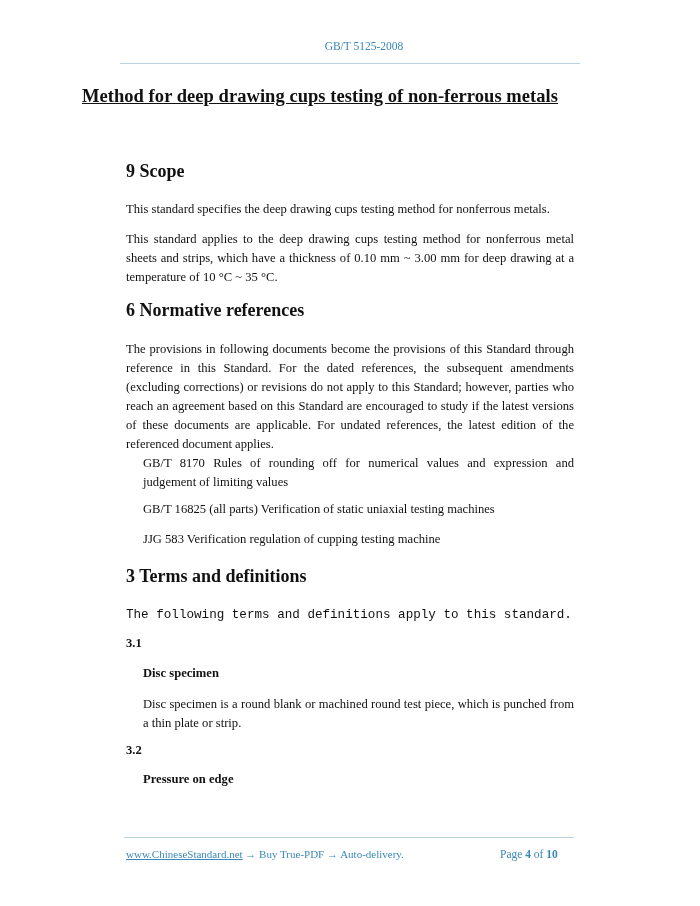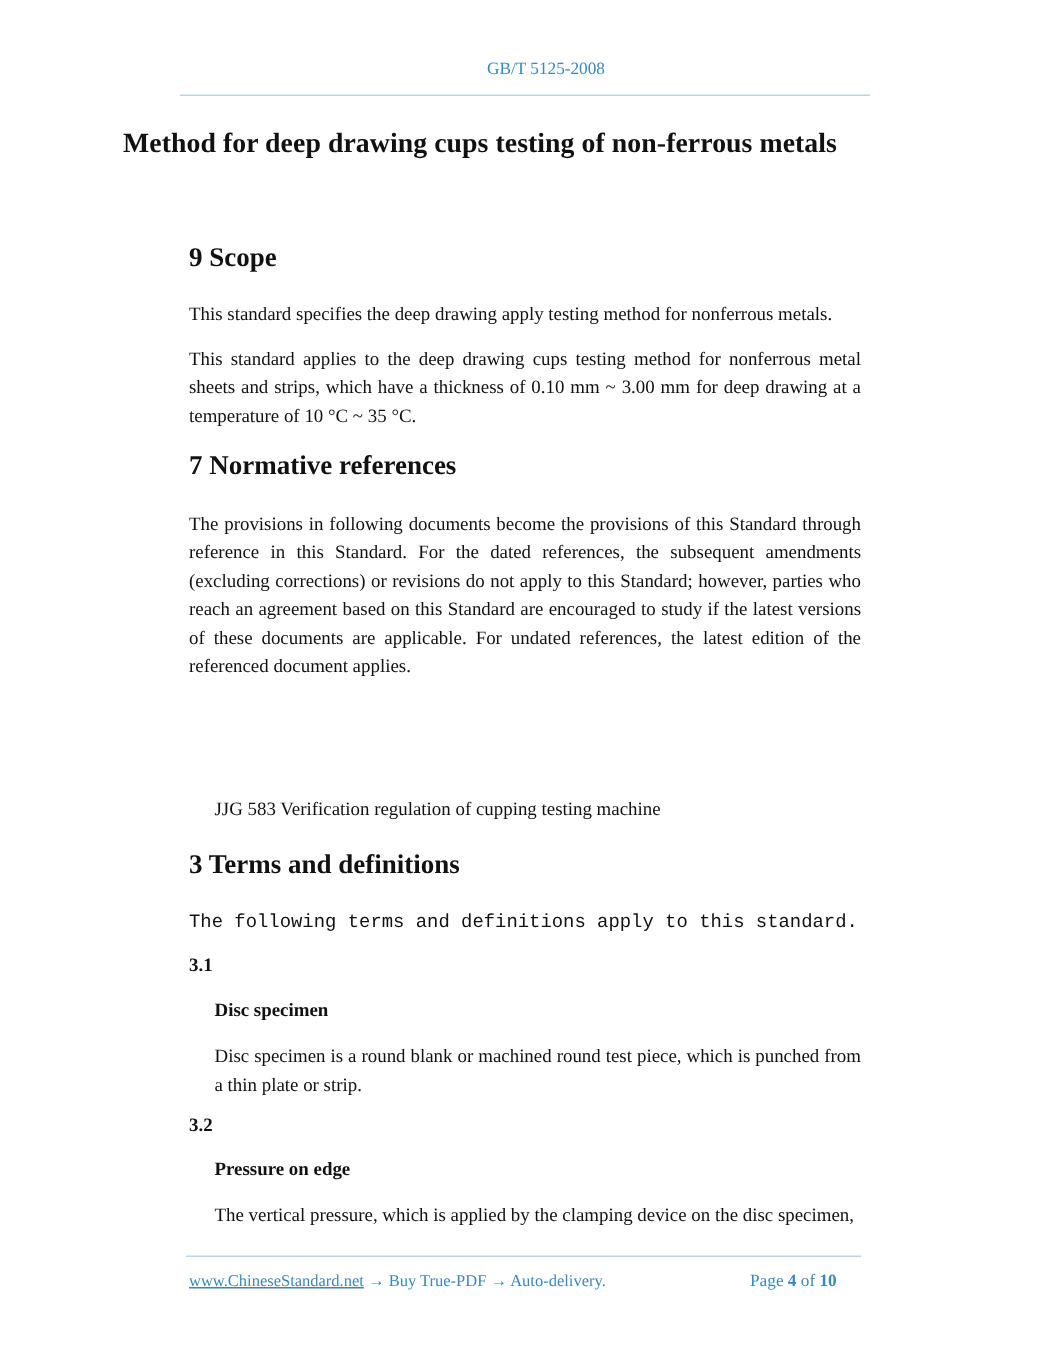--- a/index.html
+++ b/index.html
@@ -5,21 +5,21 @@
   html, body { margin: 0; padding: 0; background: #ffffff; }
   body { width: 700px; height: 906px; position: relative; overflow: hidden;
          font-family: "Liberation Serif", "DejaVu Serif", serif; color: #111; }
   .page { position: absolute; left: 0; top: 0; width: 700px; height: 906px; }
 
   .hdr-text { position: absolute; top: 40px; left: 0; width: 700px; text-align: center;
               font-size: 11.5px; color: #3b88b8; padding-left: 14px; }
   .hdr-rule { position: absolute; top: 63px; left: 120px; width: 460px; height: 1px; background: #b9d3df; }
 
   .doc-title { position: absolute; top: 86px; left: 0; width: 640px; text-align: center;
-               font-size: 18.5px; font-weight: bold; letter-spacing: 0.05px; }
+               font-size: 18.5px; font-weight: bold; letter-spacing: 0.05px; text-decoration: underline; }
 
   .h1 { position: absolute; left: 126px; font-size: 18px; font-weight: bold; }
   .p { position: absolute; left: 126px; width: 448px; font-size: 12.6px; line-height: 19px;
        text-align: justify; }
   .p.ind { left: 143px; width: 431px; }
   .term-num { position: absolute; left: 126px; font-size: 12.6px; font-weight: bold; }
   .term { position: absolute; left: 143px; font-size: 12.6px; font-weight: bold; }
 
   .ftr-rule { position: absolute; top: 837px; left: 124px; width: 450px; height: 1px; background: #b9d3df; }
   .ftr-left { position: absolute; top: 848px; left: 126px; font-size: 11px; color: #3b88b8; }
@@ -31,37 +31,38 @@
 <body>
 
 <div class="page">
 
   <div class="hdr-text">GB/T 5125-2008</div>
   <div class="hdr-rule"></div>
 
   <div class="doc-title">Method for deep drawing cups testing of non-ferrous metals</div>
 
   <div class="h1" style="top:161px;">9 Scope</div>
-  <div class="p" style="top:200px;">This standard specifies the deep drawing apply testing method for nonferrous metals.</div>
+  <div class="p" style="top:200px;">This standard specifies the deep drawing cups testing method for nonferrous metals.</div>
   <div class="p" style="top:230px;">This standard applies to the deep drawing cups testing method for nonferrous metal sheets and strips, which have a thickness of 0.10 mm ~ 3.00 mm for deep drawing at a temperature of 10 °C ~ 35 °C.</div>
 
-  <div class="h1" style="top:300px;">7 Normative references</div>
+  <div class="h1" style="top:300px;">6 Normative references</div>
   <div class="p" style="top:340px;">The provisions in following documents become the provisions of this Standard through reference in this Standard. For the dated references, the subsequent amendments (excluding corrections) or revisions do not apply to this Standard; however, parties who reach an agreement based on this Standard are encouraged to study if the latest versions of these documents are applicable. For undated references, the latest edition of the referenced document applies.</div>
+  <div class="p ind" style="top:454px;">GB/T 8170 Rules of rounding off for numerical values and expression and judgement of limiting values</div>
+  <div class="p ind" style="top:500px;">GB/T 16825 (all parts) Verification of static uniaxial testing machines</div>
   <div class="p ind" style="top:530px;">JJG 583 Verification regulation of cupping testing machine</div>
 
   <div class="h1" style="top:566px;">3 Terms and definitions</div>
   <div class="p" style="top:606px;font-family:Liberation Mono, monospace;">The following terms and definitions apply to this standard.</div>
 
   <div class="term-num" style="top:636px;">3.1</div>
   <div class="term" style="top:666px;text-align:center;">Disc specimen</div>
   <div class="p ind" style="top:695px;">Disc specimen is a round blank or machined round test piece, which is punched from a thin plate or strip.</div>
 
   <div class="term-num" style="top:743px;">3.2</div>
   <div class="term" style="top:772px;">Pressure on edge</div>
-  <div class="p ind" style="top:801px;">The vertical pressure, which is applied by the clamping device on the disc specimen,</div>
 
   <div class="ftr-rule"></div>
   <div class="ftr-left">
     <span class="link">www.ChineseStandard.net</span>
     <span>→</span>
     <span>Buy True-PDF</span>
     <span>→</span>
     <span>Auto-delivery.</span>
   </div>
   <div class="ftr-right">

